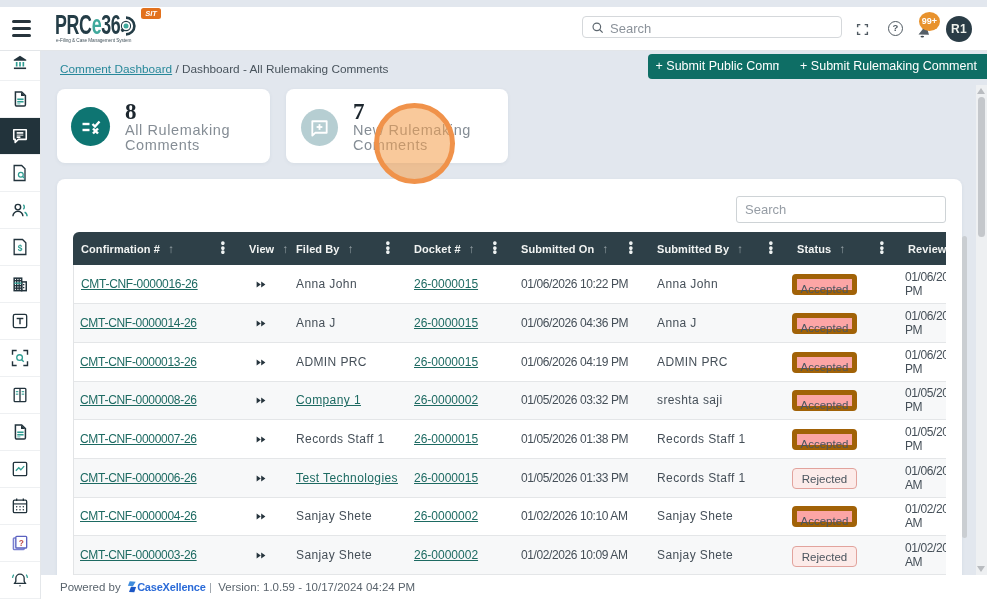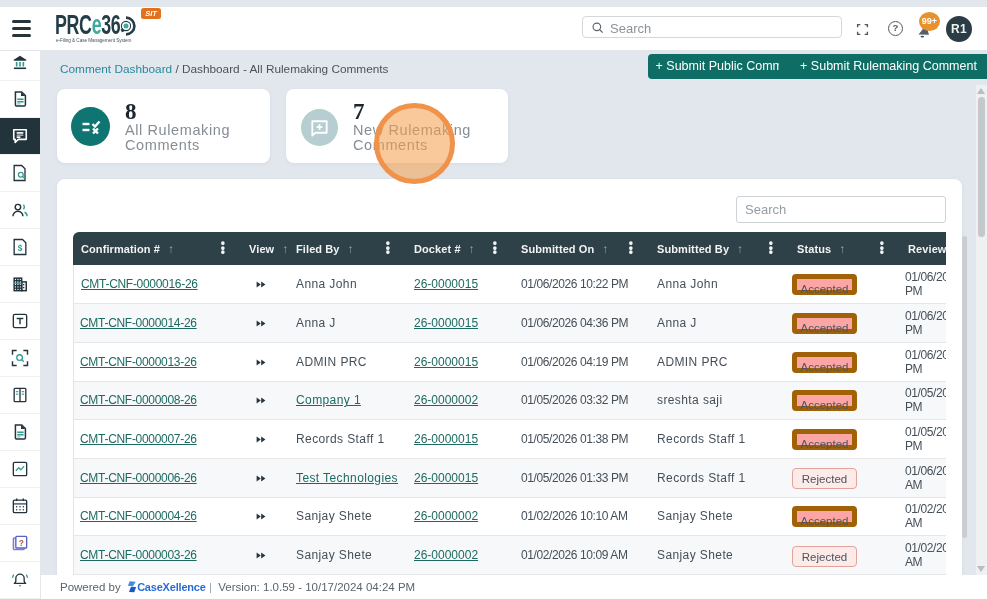--- a/index.html
+++ b/index.html
@@ -21,21 +21,21 @@
   #avatar { position:absolute; left:946px; top:9px; width:26px; height:26px; border-radius:50%; background:#2a3c46; color:#eef1ec; font-size:12px; font-weight:bold; text-align:center; line-height:26px; letter-spacing:0.3px; }
   #bellbadge { position:absolute; left:919px; top:5px; width:21px; height:19px; background:#e8922d; border-radius:50%; color:#fff; font-size:9px; font-weight:bold; text-align:center; line-height:19px; z-index:2; }
 
   
   #sidebar { position:absolute; left:0; top:44px; width:41px; height:555px; background:#fff; border-right:1px solid #e4e7ea; z-index:20; }
   .sideitem { width:40px; height:37px; border-bottom:1px solid #eef0f2; display:flex; align-items:center; justify-content:center; }
   .sideitem.active { background:#22333b; }
 
   
   #crumb { position:absolute; left:60px; top:62px; font-size:11.8px; color:#48535c; z-index:5;}
-  #crumb .lnk { color:#27889a; }
+  #crumb .lnk { color:#27889a;text-decoration:underline; }
   .tealbtn { position:absolute; top:54px; height:25px; background:#0e6e65; color:#fff; font-size:12.5px; border-radius:4px; text-align:center; line-height:25px; z-index:5; font-family:"Liberation Sans",sans-serif; }
 
   .card { position:absolute; background:#fff; border-radius:8px; box-shadow:0 1px 4px rgba(40,60,80,0.06); }
   #card1 { left:57px; top:89px; width:213px; height:74px; }
   #card2 { left:286px; top:89px; width:222px; height:74px; }
   .cicon { position:absolute; left:14px; top:18px; width:39px; height:39px; border-radius:50%; display:flex; align-items:center; justify-content:center; }
   .cnum { position:absolute; left:68px; top:10px; font-family:"Liberation Serif", serif; font-weight:bold; font-size:23px; color:#1c262e; }
   .clabel { position:absolute; left:68px; top:33.5px; font-size:14.5px; line-height:15.5px; color:#858d95; letter-spacing:0.6px; }
 
   #tablecard { position:absolute; left:57px; top:179px; width:905px; height:420px; background:#fff; border-radius:8px; box-shadow:0 1px 4px rgba(40,60,80,0.06); }

